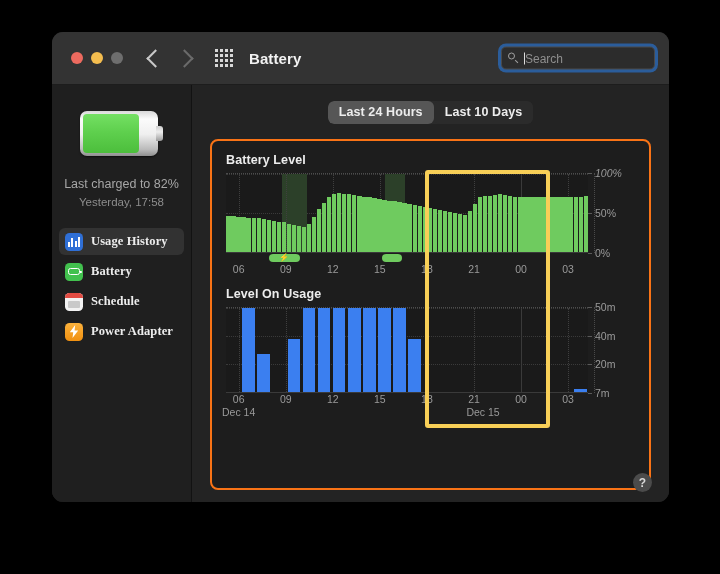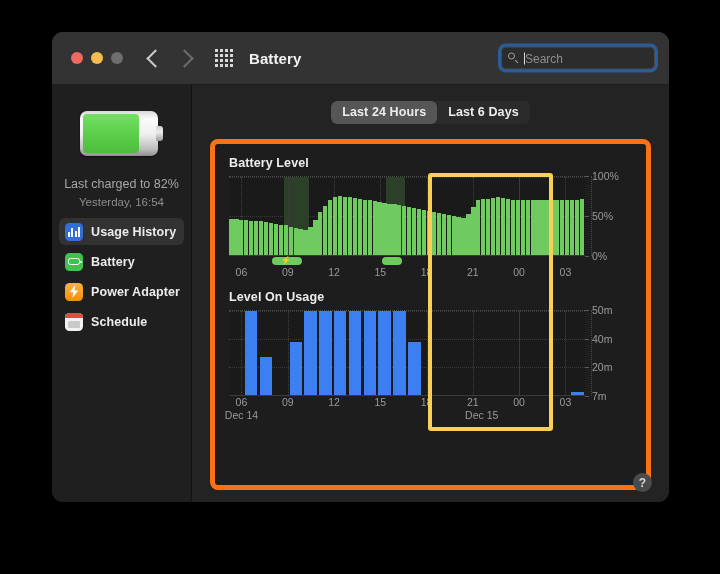--- a/index.html
+++ b/index.html
@@ -195,24 +195,25 @@
   #last-charged {
     color: #a7a7a7;
     font-size: 12.5px;
   }
   #charged-time {
     color: #8d8d8d;
     font-size: 11.5px;
   }
 
   #side-menu {
-    margin-top: 8px;
+    margin-top: 18px;
     width: 100%;
     padding: 0 7px;
     box-sizing: border-box;
+    font-family: Liberation Serif, serif;
   }
   .side-item {
     display: flex;
     align-items: center;
     height: 27px;
     padding-left: 6px;
     border-radius: 6px;
     margin-bottom: 3px;
   }
   .side-item.selected { background: #323232; }
@@ -292,21 +293,21 @@
     background: #2b2b2b;
     border-radius: 6px;
     letter-spacing: 0.1px;
   }
   .seg-btn.active { background: #565656; }
 
   #charts-panel {
     flex: 1;
     background: #1d1d1d;
     border-radius: 8px;
-    border: 5px solid #f97316;
+    border: 2px solid #f97316;
     padding: 12px 14px 8px 14px;
     box-sizing: border-box;
     position: relative;
     min-height: 0;
     display: flex;
     flex-direction: column;
   }
 
   .chart-title {
     color: #ededed;
@@ -500,21 +501,21 @@
 
       <div id="big-battery">
         <div id="bb-shell">
           <div id="bb-fill" style="width: 72%;"></div>
         </div>
         <div id="bb-cap"></div>
       </div>
 
       <div class="side-stat">
         <div id="last-charged">Last charged to 82%</div>
-        <div id="charged-time">Yesterday, 16:54</div>
+        <div id="charged-time">Yesterday, 17:58</div>
       </div>
 
       <div id="side-menu">
 
         <div class="side-item selected">
           <span class="si-icon icon-usage">
             <span class="bars">
                 <span style="height:5px"></span>
                 <span style="height:9px"></span>
                 <span style="height:6px"></span>
@@ -525,45 +526,45 @@
         </div>
 
         <div class="side-item">
           <span class="si-icon icon-battery">
             <span class="shape"></span>
           </span>
           <span class="side-label">Battery</span>
         </div>
 
         <div class="side-item">
+          <span class="si-icon icon-sched">
+            <span class="cal-top"></span>
+            <span class="cal-body"></span>
+          </span>
+          <span class="side-label">Schedule</span>
+        </div>
+
+        <div class="side-item">
           <span class="si-icon icon-power">
             <svg width="10" height="13" viewBox="0 0 10 13" aria-hidden="true">
               <path d="M6.2 0 L0.8 7.2 L4.2 7.2 L3.5 13 L9.2 5.4 L5.6 5.4 Z" fill="#ffffff"></path>
             </svg>
           </span>
           <span class="side-label">Power Adapter</span>
         </div>
 
-        <div class="side-item">
-          <span class="si-icon icon-sched">
-            <span class="cal-top"></span>
-            <span class="cal-body"></span>
-          </span>
-          <span class="side-label">Schedule</span>
-        </div>
-
       </div>
     </div>
 
     <div id="main">
 
       <div id="tab-bar">
         <div class="seg">
           <div class="seg-btn active">Last 24 Hours</div>
-          <div class="seg-btn">Last 6 Days</div>
+          <div class="seg-btn">Last 10 Days</div>
         </div>
       </div>
 
       <div id="charts-panel">
 
         <div class="chart-block">
           <div class="chart-title">Battery Level</div>
           <div class="chart-row">
             <div class="plot level" id="plot-level">
                 <div class="gridline" style="top: 100%;"></div>
@@ -651,21 +652,21 @@
                   <div class="bar" style="height: 71%;"></div>
                   <div class="bar" style="height: 71%;"></div>
                   <div class="bar" style="height: 71%;"></div>
                   <div class="bar" style="height: 72%;"></div>
                 </div>
               </div>
             <div class="yaxis" id="yaxis-level">
               <span class="yaxis-line"></span>
             <span class="ytick" style="top: 100%;">0%</span>
                 <span class="ytick" style="top: 50%;">50%</span>
-                <span class="ytick" style="top: 0%;">100%</span>
+                <span class="ytick" style="top: 0%; font-style: italic;">100%</span>
               </div>
           </div>
           <div class="chart-row">
             <div style="flex:1; position:relative;">
               <div class="charge-pill-row" id="pill-row">
                   <div class="charge-pill" style="left: 12%; width: 8.5%;">⚡</div>
                   <div class="charge-pill" style="left: 43%; width: 5.5%;"></div>
                 </div>
               <div class="xaxis" id="xaxis-level">
                   <span class="xlabel" style="left: 3.5%;">06</span>

